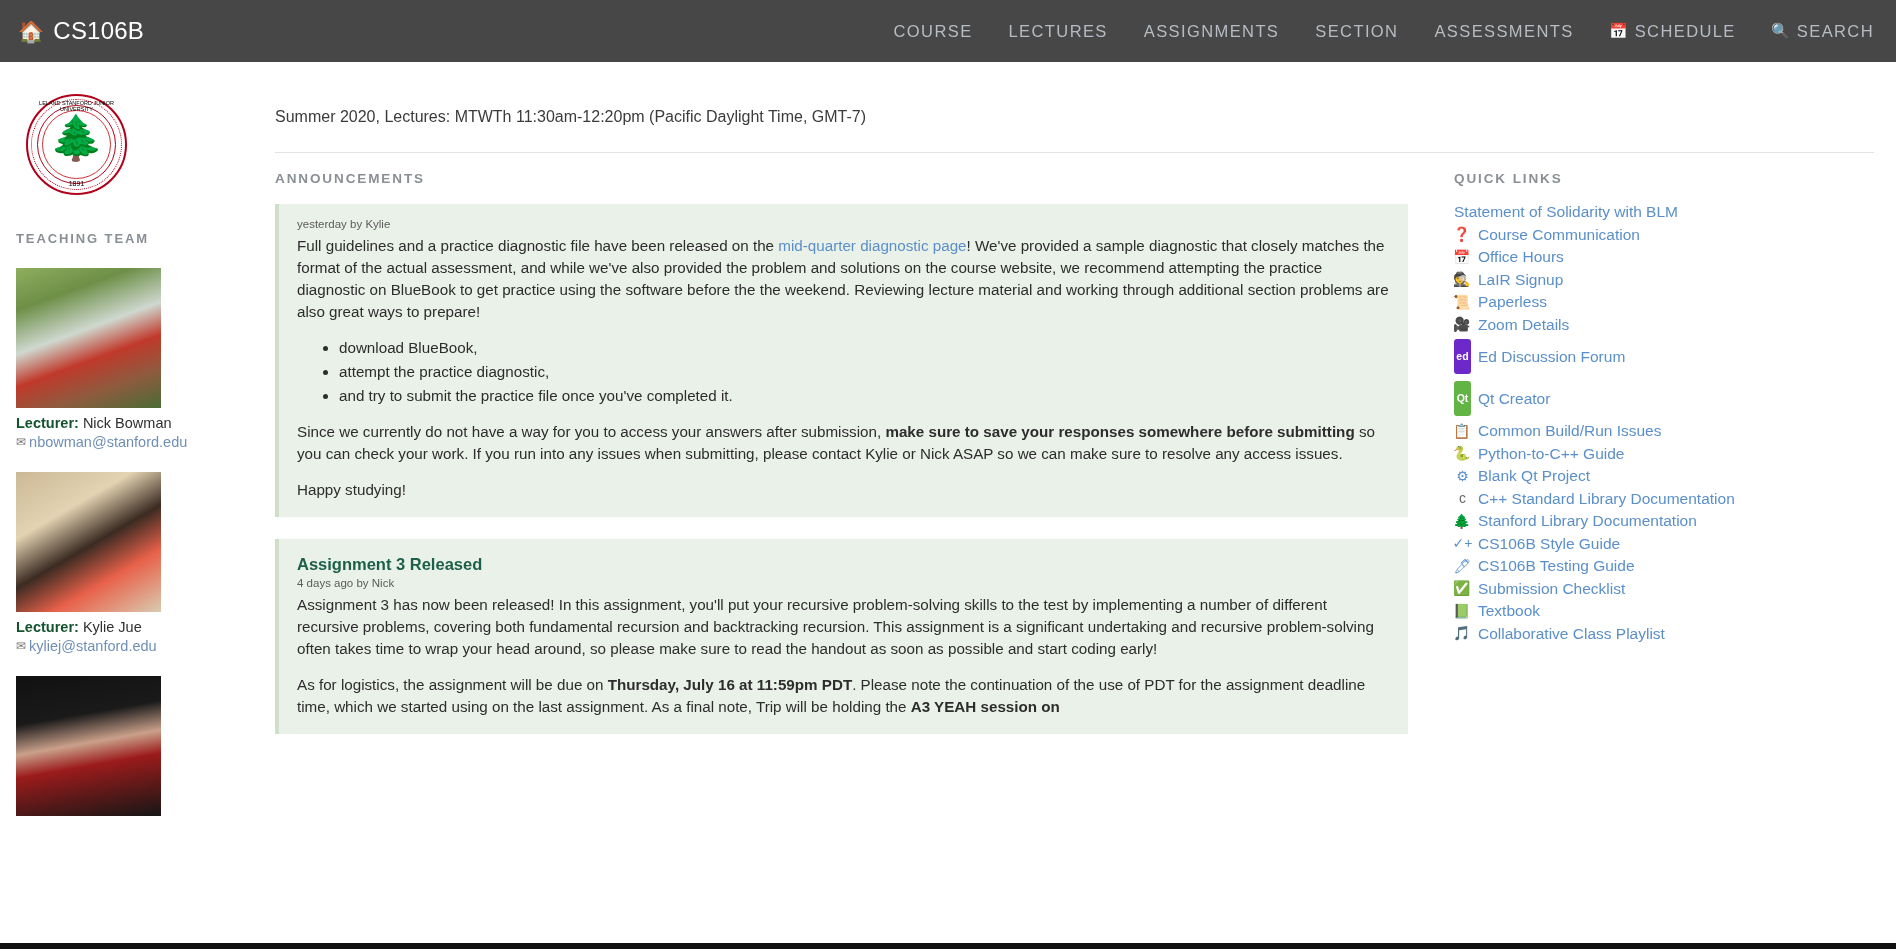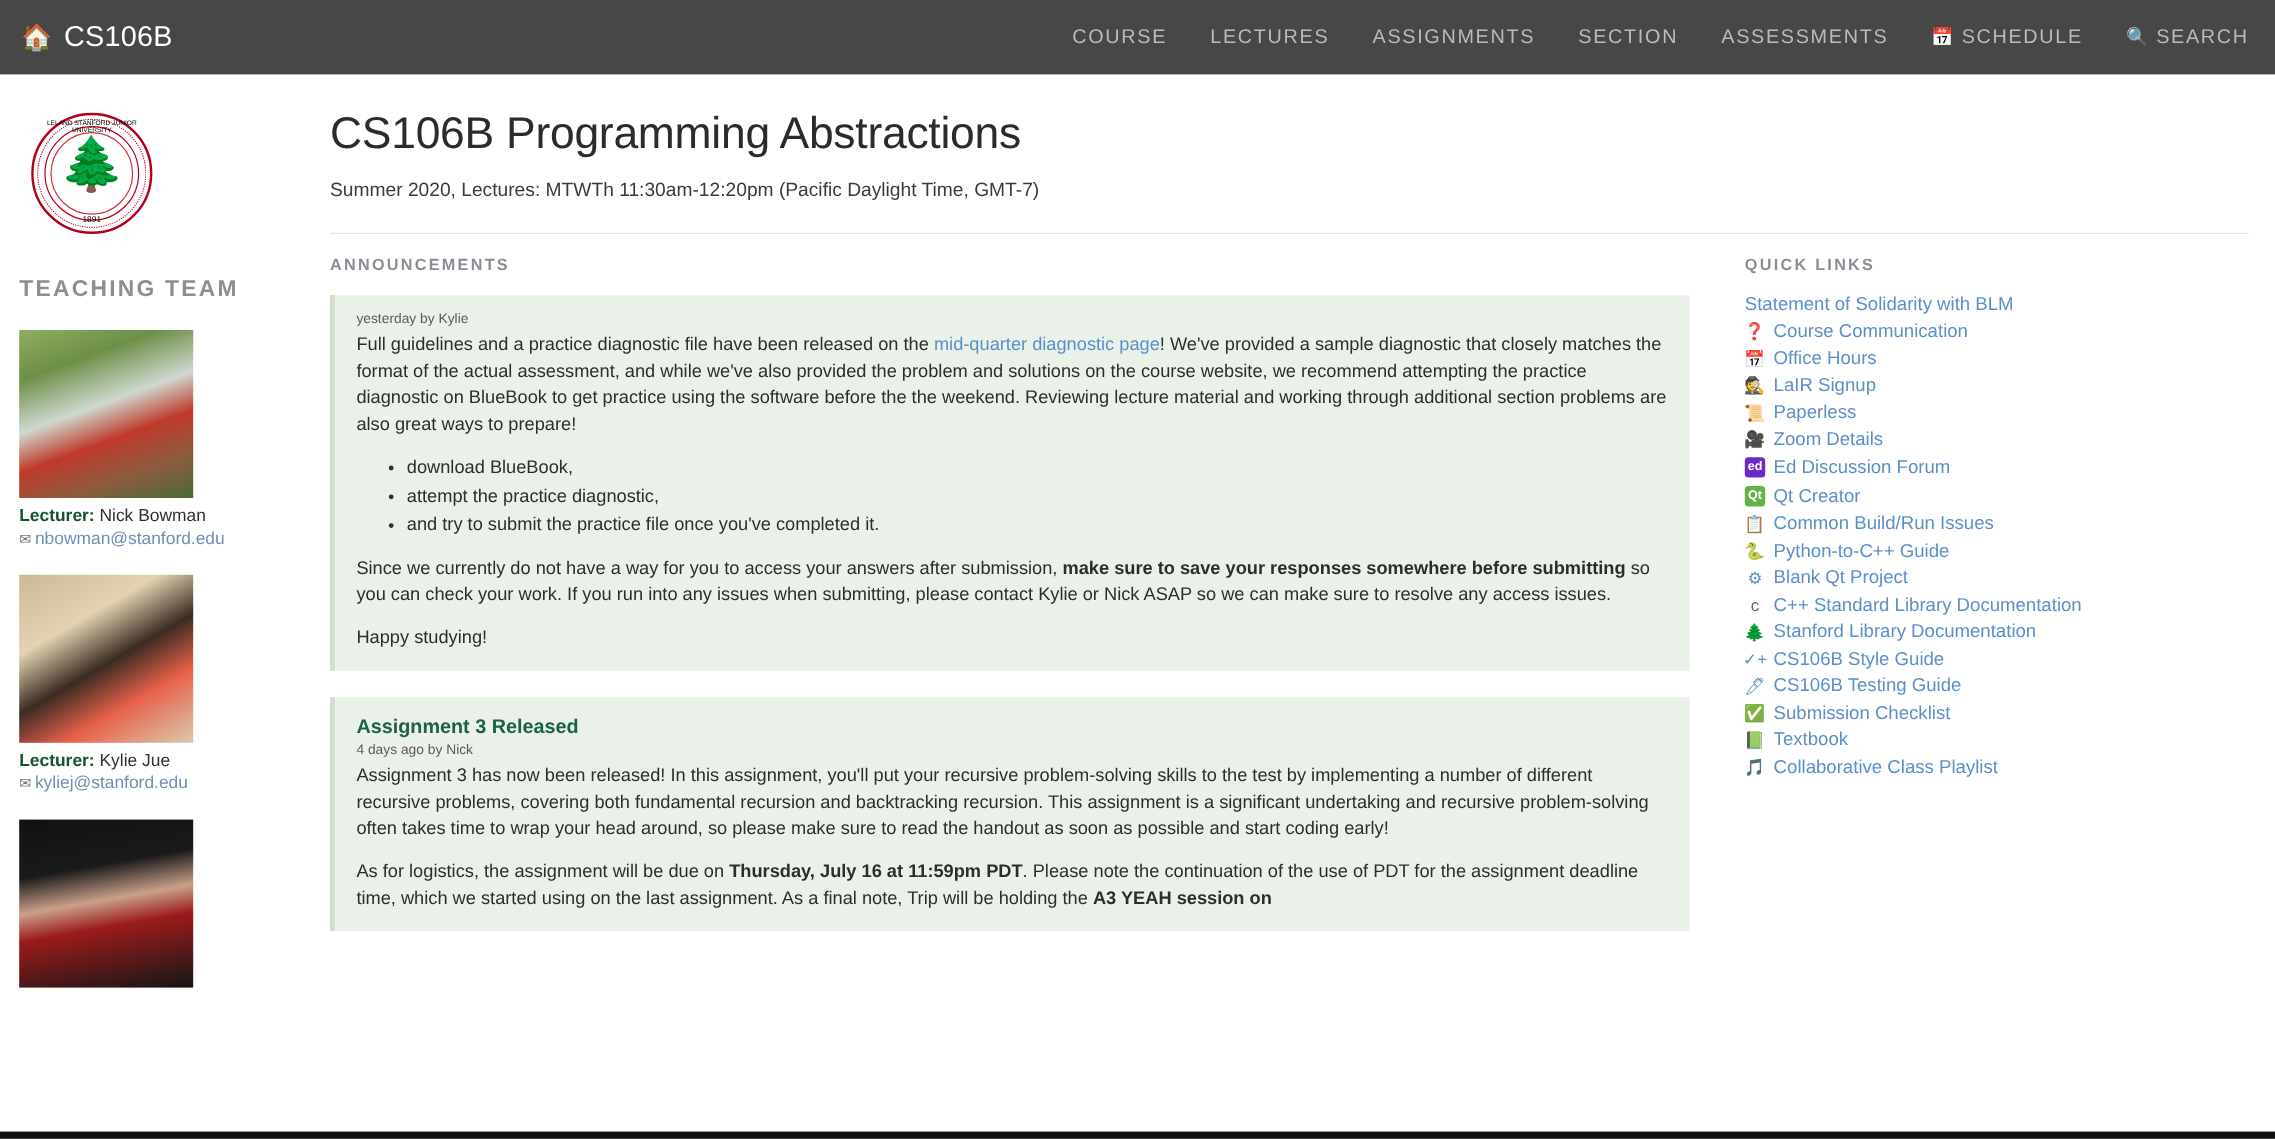--- a/index.html
+++ b/index.html
@@ -101,21 +101,21 @@
     position: absolute;
     top: 22px; left: 50%;
     transform: translateX(-50%);
     font-size: 44px; line-height: 1;
     color: #b1001a;
   }
 
   .sb-heading {
     margin-top: 36px;
     color: #8a8f96;
-    font-size: 19px;
+    font-size: 13px;
     font-weight: bold;
     letter-spacing: 1.9px;
     padding-left: 4px;
   }
   .person { margin-top: 22px; padding-left: 4px; }
   .person-photo {
     width: 145px; height: 140px;
     display: block;
     background: #c8c8c8;
     overflow: hidden;
@@ -226,21 +226,21 @@
     justify-content: center;
     align-items: center;
     font-size: 14px;
     flex: 0 0 17px;
   }
   .ql-item.no-icon { gap: 0; }
   .badge {
     display: inline-flex;
     align-items: center;
     justify-content: center;
-    width: 17px; height: 17px;
+    width: 17px; height: 35px;
     border-radius: 3px;
     color: #fff;
     font-size: 10.5px;
     font-weight: bold;
     line-height: 1;
   }
   .badge-ed { background: #6d28c9; }
   .badge-qt { background: #62b544; }
   .glyph-c { color: #666; font-size: 14px; }
 
@@ -328,21 +328,20 @@
       </div>
     </div>
 
     <div class="person">
       <div class="person-photo ph-trip"></div>
     </div>
   </div>
 
   <div class="col-main">
     <div class="title-block">
-      <h1 class="course-title">CS106B Programming Abstractions</h1>
       <div class="course-sub">Summer 2020, Lectures: MTWTh 11:30am-12:20pm (Pacific Daylight Time, GMT-7)</div>
       <div class="hr"></div>
     </div>
 
     <div class="content-row">
 
       <div class="ann-col">
         <div class="sec-heading">ANNOUNCEMENTS</div>
 
         <div class="ann-card">

